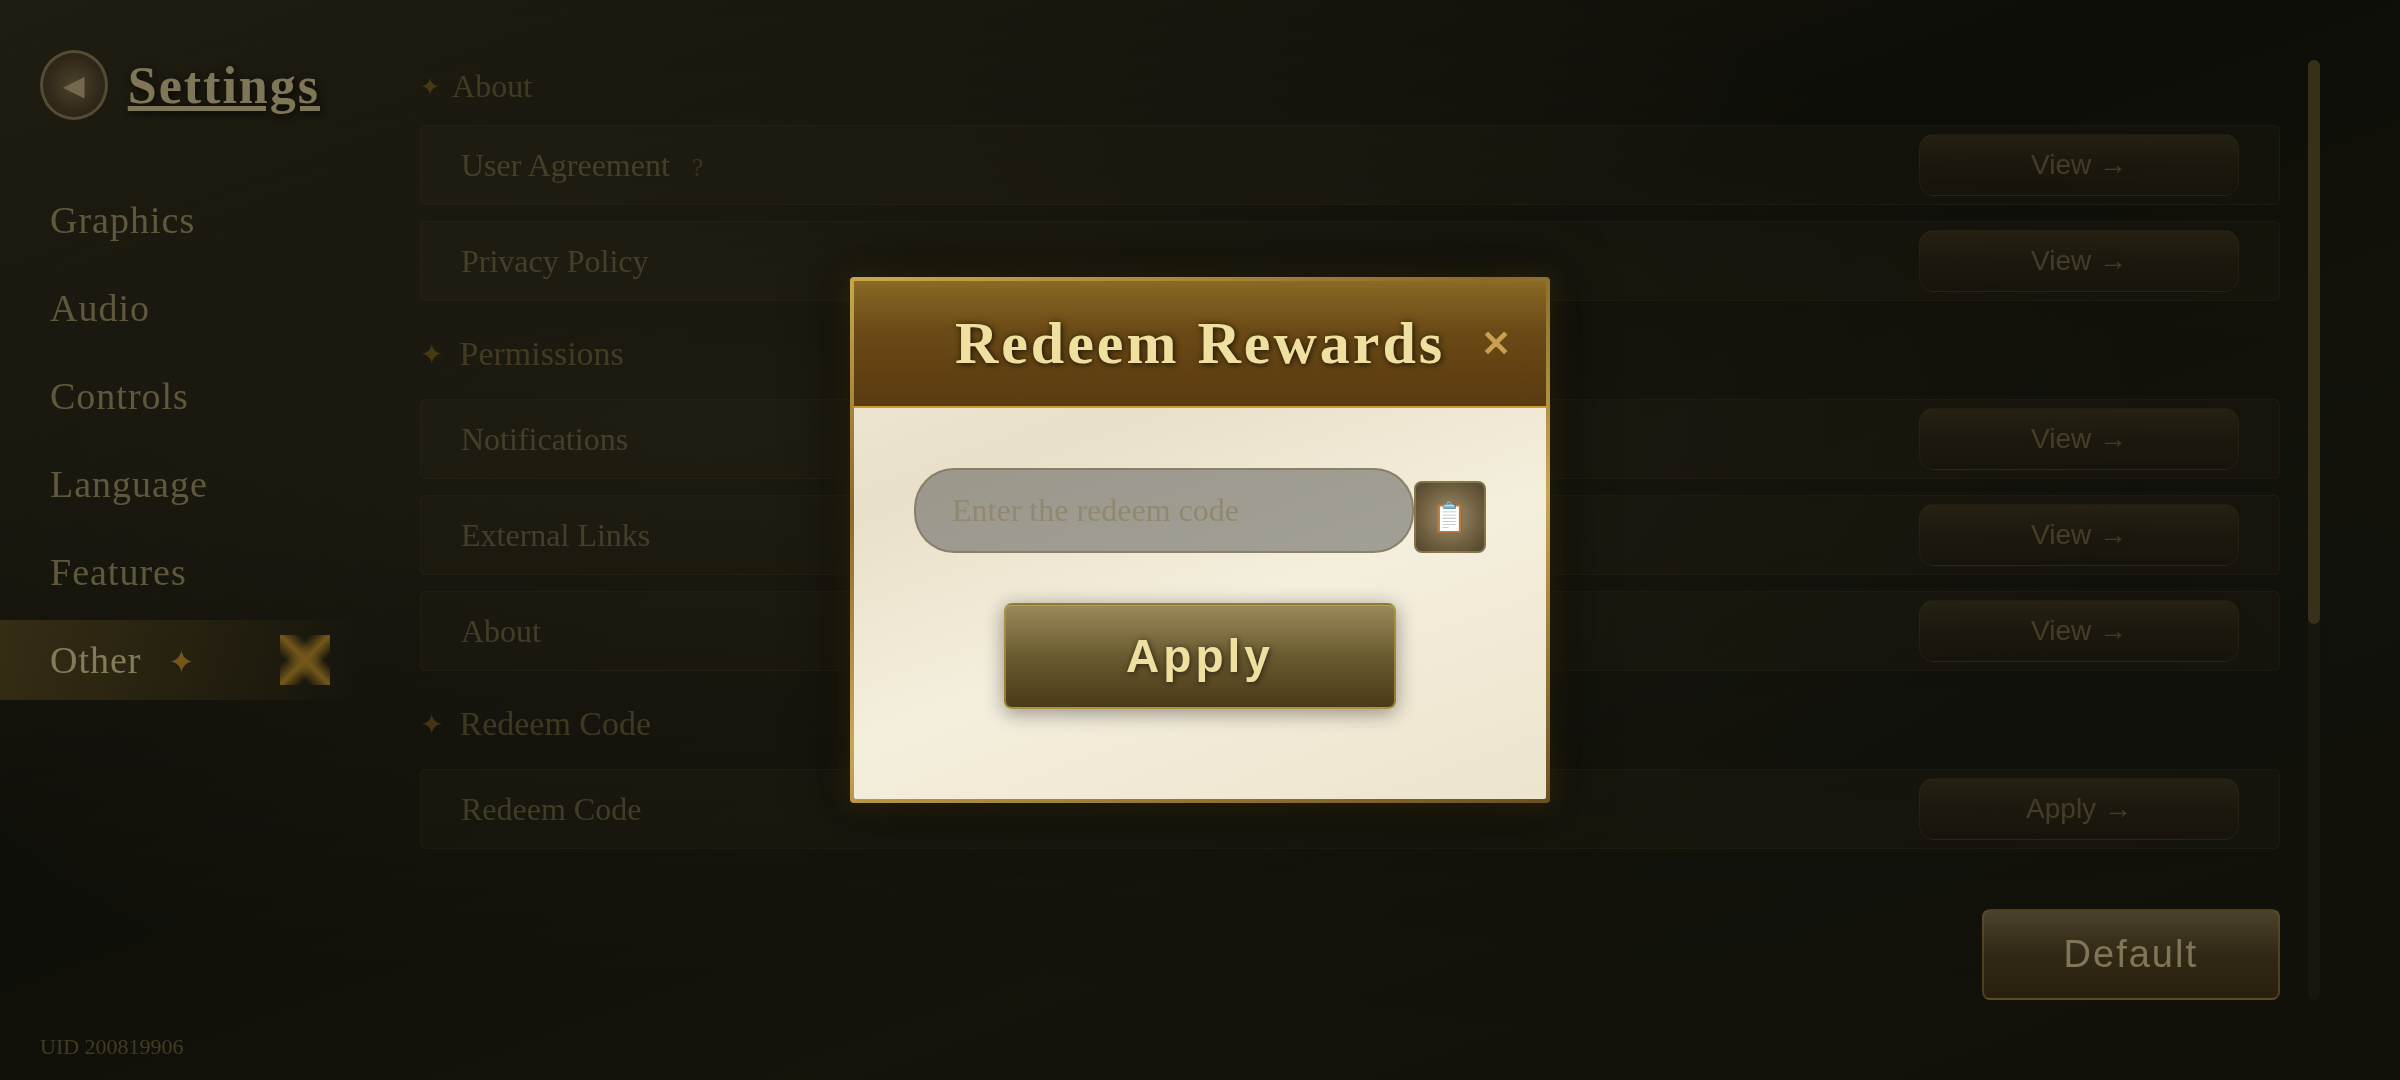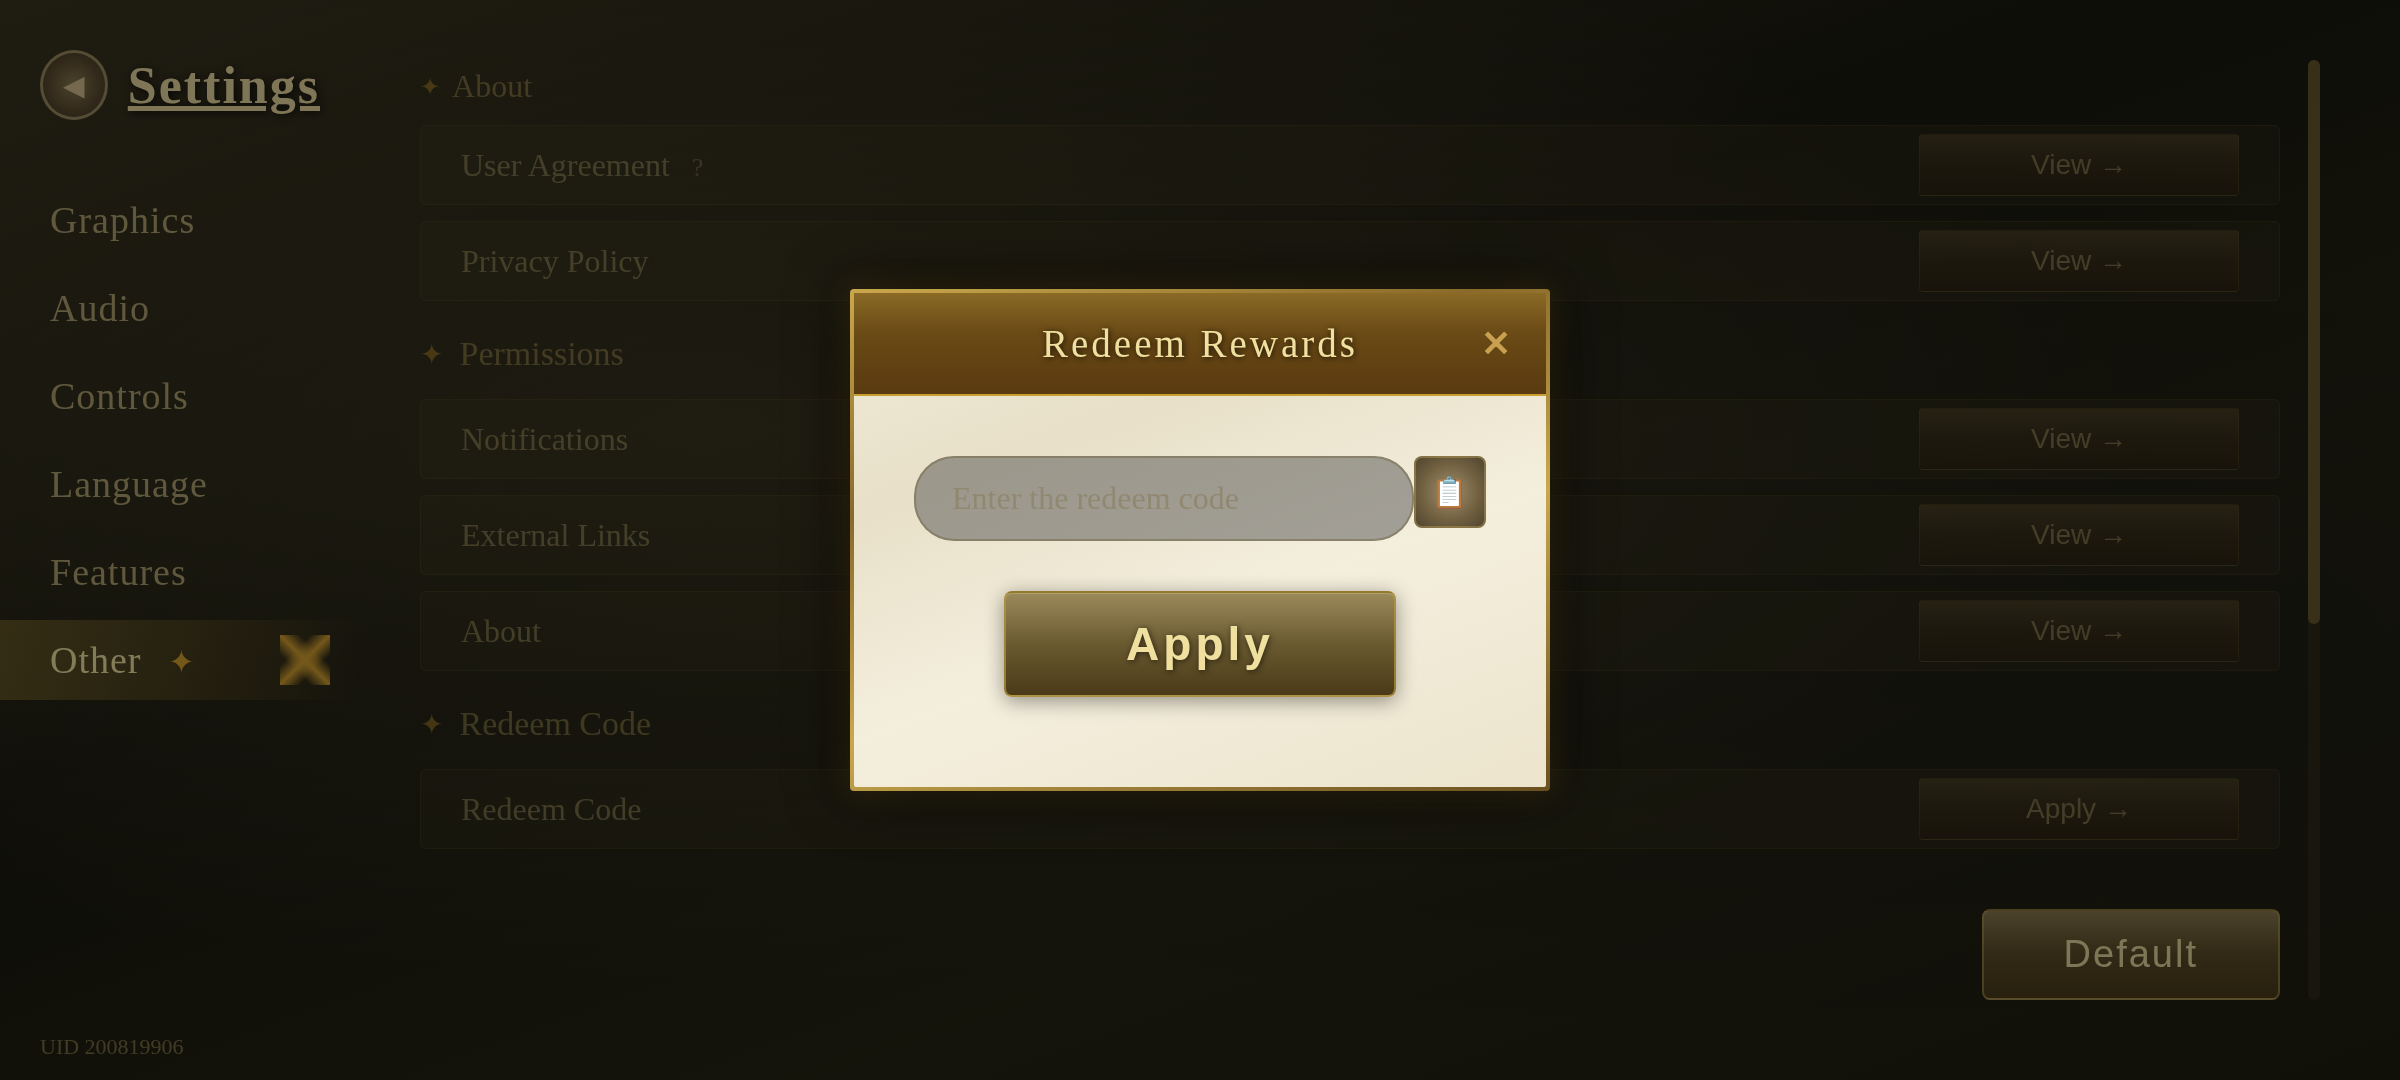--- a/index.html
+++ b/index.html
@@ -157,21 +157,21 @@
 
     .settings-row-label {
       color: #c8b878;
       font-size: 32px;
       flex: 1;
     }
 
     .settings-row-action {
       background: linear-gradient(180deg, #6a5a35 0%, #4a3a20 50%, #3a2a15 100%);
       border: 1px solid rgba(160,130,60,0.4);
-      border-radius: 4px;
+      border-radius: 15px;
       color: #d4c080;
       font-size: 28px;
       padding: 14px 32px;
       cursor: pointer;
       display: flex;
       align-items: center;
       gap: 10px;
       min-width: 320px;
       justify-content: center;
     }
@@ -259,22 +259,22 @@
       padding: 28px 40px;
       display: flex;
       align-items: center;
       justify-content: center;
       position: relative;
       border-bottom: 2px solid #c9a030;
     }
 
     .modal-title {
       color: #f0e0a0;
-      font-size: 39px;
-      font-weight: normal;
+      font-size: 60px;
+      font-weight: bold;
       text-shadow: 1px 1px 6px rgba(0,0,0,0.8);
       letter-spacing: 3px;
     }
 
     .modal-close {
       position: absolute;
       right: 20px;
       top: 50%;
       transform: translateY(-50%);
       width: 60px;
@@ -291,21 +291,21 @@
     .modal-body {
       padding: 60px 60px 40px 60px;
       display: flex;
       flex-direction: column;
       align-items: center;
       gap: 50px;
     }
 
     .redeem-input-row {
       display: flex;
-      align-items: flex-start;
+      align-items: flex-end;
       gap: 0;
       width: 100%;
     }
 
     .redeem-input {
       flex: 1;
       background: rgba(80,80,80,0.5);
       border: 2px solid rgba(120,110,80,0.6);
       border-radius: 40px;
       padding: 22px 36px;

